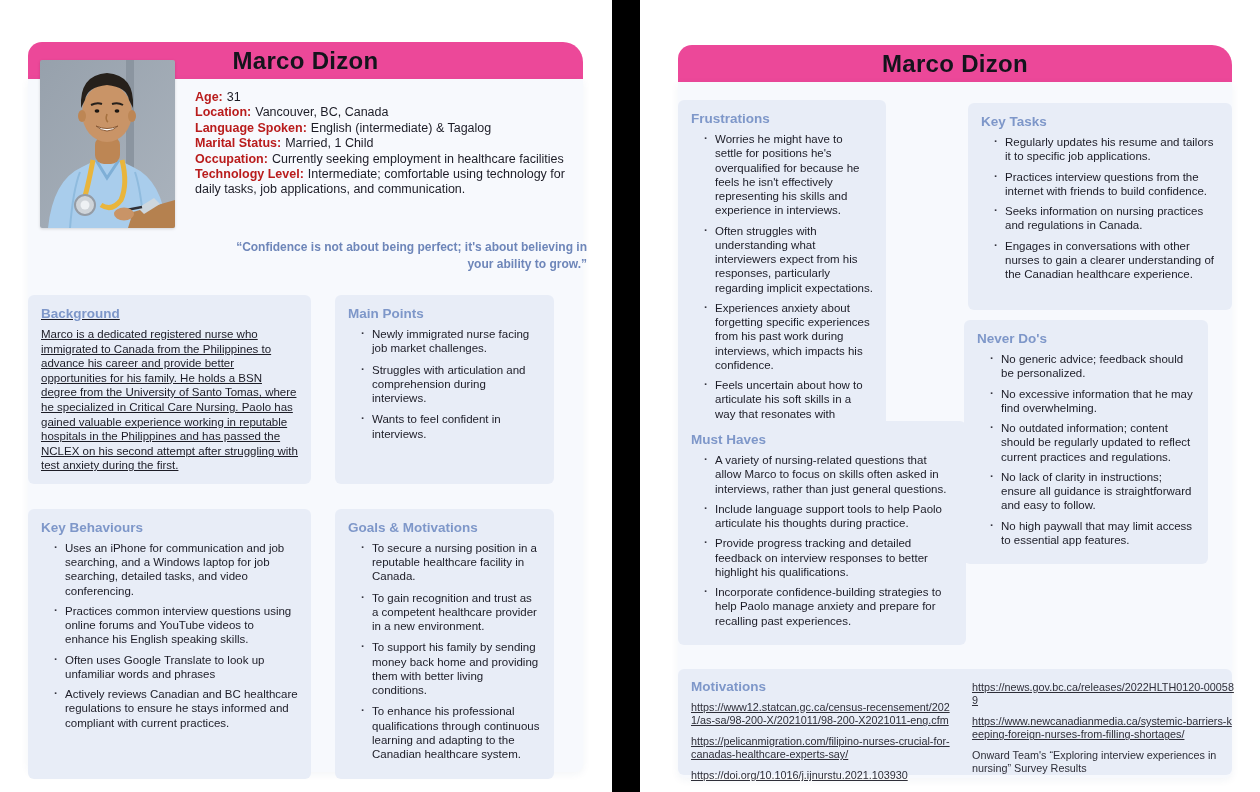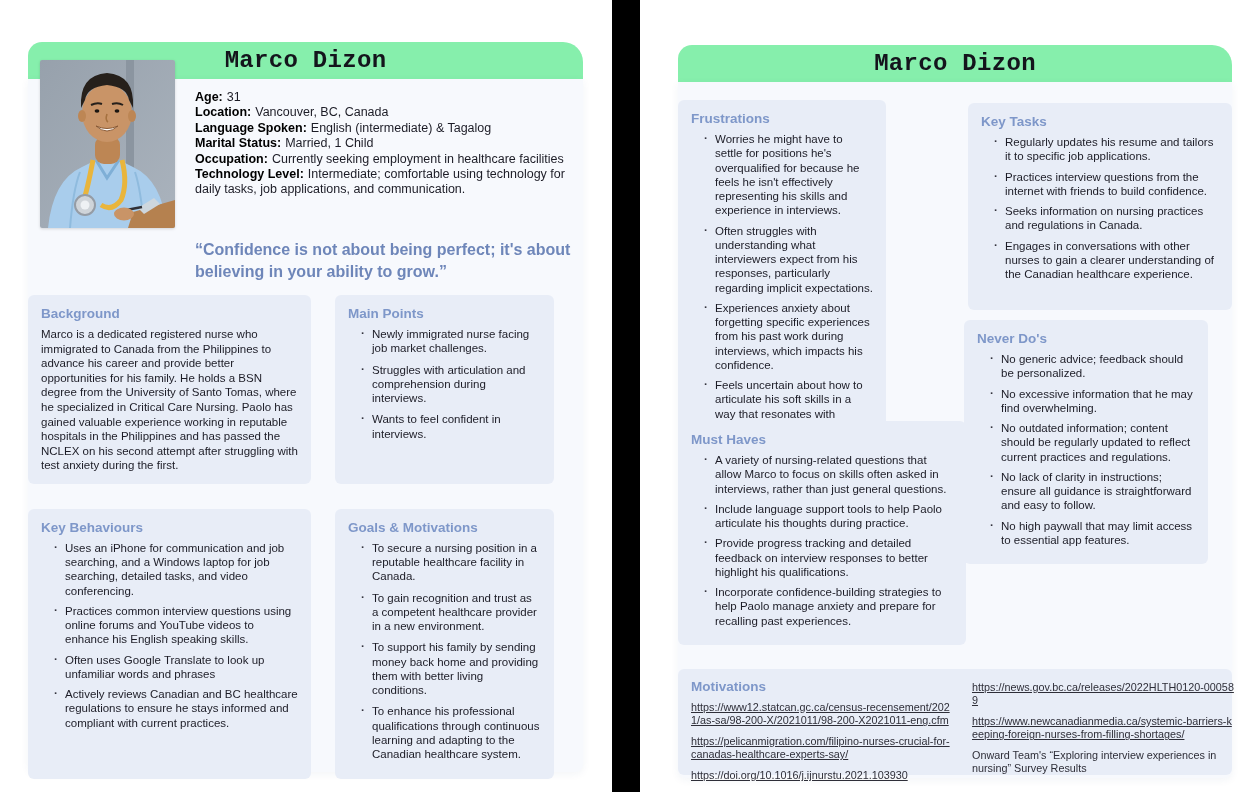--- a/index.html
+++ b/index.html
@@ -5,52 +5,52 @@
   html,body{margin:0;padding:0;}
   body{
     width:1260px;height:792px;position:relative;background:#ffffff;
     font-family:"Liberation Sans", sans-serif;color:#1c1c26;overflow:hidden;
   }
   .divider{position:absolute;left:612px;top:0;width:28px;height:792px;background:#000;}
   .page{position:absolute;}
   .page-left{left:28px;top:42px;width:555px;height:730px;}
   .page-right{left:678px;top:45px;width:554px;height:733px;}
   .page-header{
-    height:37px;background:#86efac;border-radius:14px 20px 0 0;
-    display:flex;align-items:center;justify-content:center;font-family:Liberation Mono, monospace;
+    height:37px;background:#ec4899;border-radius:14px 20px 0 0;
+    display:flex;align-items:center;justify-content:center;
   }
   .page-title{font-size:24px;font-weight:700;color:#14141c;letter-spacing:.3px;}
   .page-body{
     position:absolute;left:0;right:0;top:37px;bottom:0;background:#f7f9fd;
     border-radius:0 0 8px 8px;box-shadow:0 2px 8px rgba(40,60,120,.06);
   }
   .photo{
     position:absolute;left:12px;top:18px;width:135px;height:168px;border-radius:2px;
     overflow:hidden;z-index:2;box-shadow:0 1px 3px rgba(0,0,0,.15);
   }
   .demographics{position:absolute;left:167px;top:48px;width:378px;z-index:2;}
   .demo-row{margin:0;font-size:12.5px;line-height:15.4px;color:#1c1c26;}
-  .demo-label{color:#000000;font-weight:700;margin-right:4px;}
+  .demo-label{color:#b91c1c;font-weight:700;margin-right:4px;}
   .quote{
-    position:absolute;left:167px;top:197px;width:380px;
-    font-size:16px;font-weight:700;line-height:1.4;color:#6e86b9;
+    position:absolute;left:179px;top:197px;width:380px;
+    font-size:12px;font-weight:700;line-height:1.4;color:#6e86b9;text-align:right;
   }
   .card{background:#e8edf7;border-radius:6px;padding:11px 13px;box-sizing:border-box;}
   .card-title{font-size:13.5px;font-weight:700;color:#7e97c9;margin:0 0 6px 0;}
   .card-text{font-size:11.5px;line-height:1.27;margin:0;color:#1c1c26;}
   ul.bullets{list-style:none;margin:0;padding:0 0 0 14px;}
   ul.bullets li{
     position:relative;font-size:11.5px;line-height:1.24;margin:0 0 6px 10px;color:#1c1c26;
   }
   ul.bullets li::before{content:"·";position:absolute;left:-11px;top:-1px;font-weight:700;color:#33333d;}
   .left-cards{
     position:absolute;left:0;top:253px;display:grid;
     grid-template-columns:283px 219px;column-gap:24px;row-gap:25px;align-items:stretch;
   }
-  .card-background{min-height:172px;}
+  .card-background{min-height:172px;text-decoration:underline;}
   .card-mainpoints{min-height:172px;}
   .card-behaviours{min-height:231px;}
   .card-goals{min-height:231px;}
   .card-goals ul.bullets li, .card-mainpoints ul.bullets li{margin-bottom:7px;}
   
   .card-frustrations{position:absolute;left:0;top:55px;width:208px;min-height:292px;}
   .card-keytasks{position:absolute;left:290px;top:58px;width:264px;min-height:207px;}
   .card-musthaves{position:absolute;left:0;top:376px;width:288px;min-height:224px;}
   .card-neverdos{position:absolute;left:286px;top:275px;width:244px;min-height:215px;}
   .card-frustrations li,.card-musthaves li,.card-neverdos li,.card-keytasks li{font-size:11.3px;line-height:1.23;margin-bottom:5px;}

